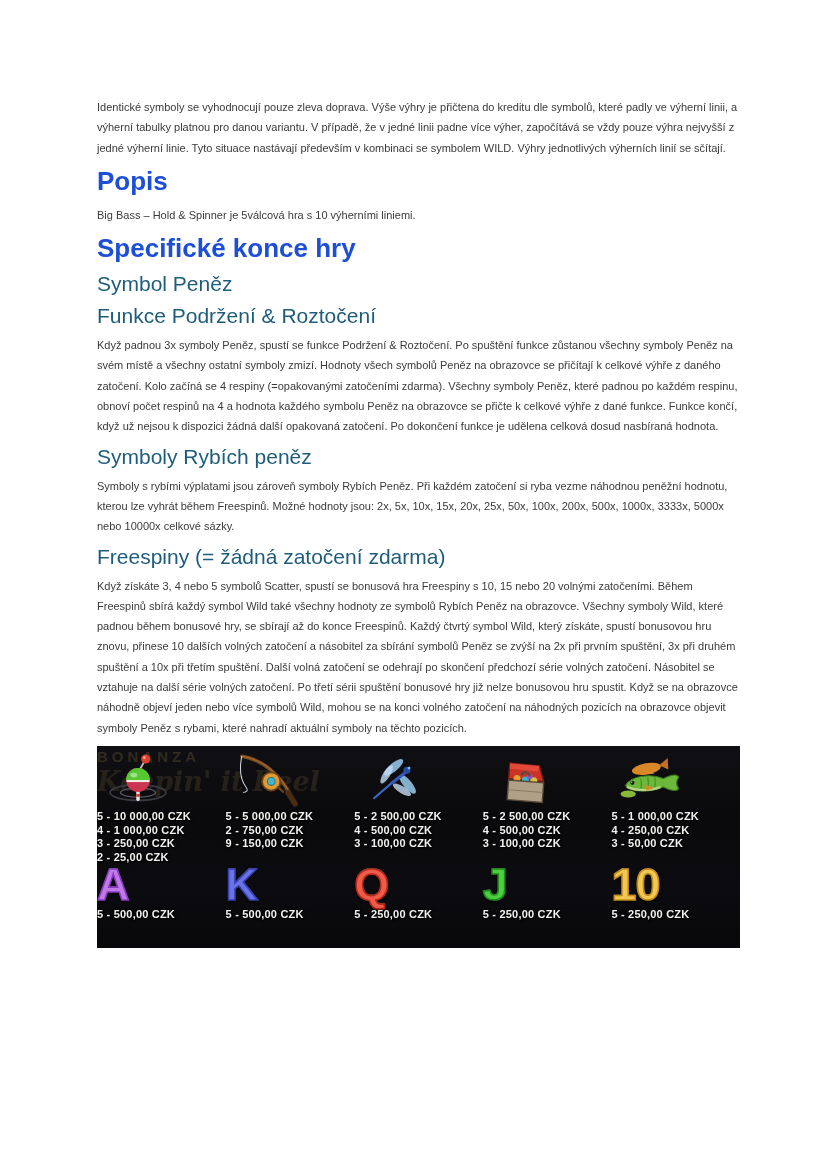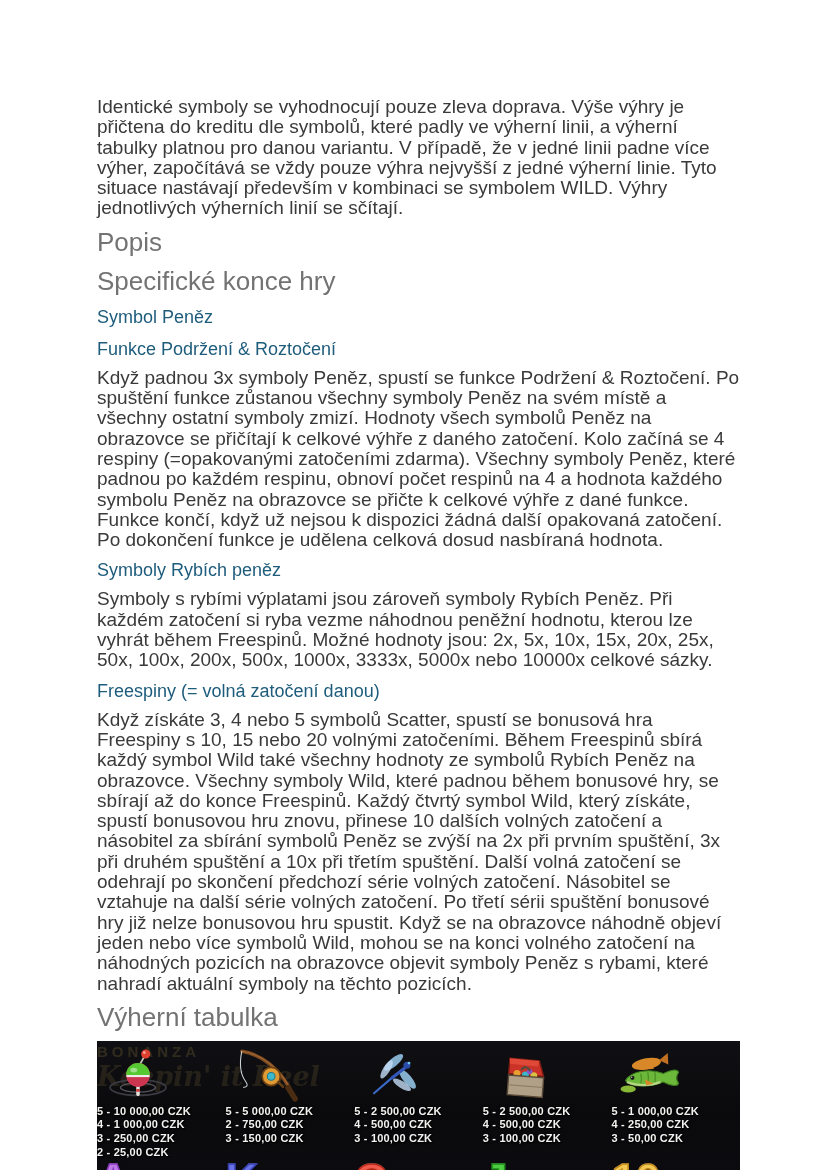--- a/index.html
+++ b/index.html
@@ -7,34 +7,34 @@
     width: 828px; height: 1170px;
     background: #ffffff;
     overflow: hidden;
     font-family: "Liberation Sans", sans-serif;
   }
   .page {
     width: 644px;
     margin: 97px 0 0 97px;
   }
   p.body-text {
-    font-size: 19px;
+    font-size: 11px;
     line-height: 20.3px;
     color: #3a3a3a;
     margin: 0 0 8px 0;
   }
   h2.sec-heading {
     font-size: 26px;
     line-height: 30px;
-    font-weight: 400;
-    color: #737373;
+    font-weight: 700;
+    color: #1d4ed8;
     margin: 6px 0 9px 0;
   }
   h3.sub-heading {
-    font-size: 18px;
+    font-size: 21px;
     line-height: 24px;
     font-weight: 400;
     color: #1e5c7c;
     margin: 8px 0 7px 0;
   }
   
   .paytable {
     position: relative;
     width: 643px;
     height: 202px;
@@ -156,35 +156,35 @@
       <circle cx="22" cy="44" r="3" fill="#1a1a1a"></circle>
       <circle cx="21" cy="43" r="1" fill="#ffffff"></circle>
     </symbol>
   </defs>
 </svg>
 
 <div class="page">
   <p class="body-text">Identické symboly se vyhodnocují pouze zleva doprava. Výše výhry je přičtena do kreditu dle symbolů, které padly ve výherní linii, a výherní tabulky platnou pro danou variantu. V případě, že v jedné linii padne více výher, započítává se vždy pouze výhra nejvyšší z jedné výherní linie. Tyto situace nastávají především v kombinaci se symbolem WILD. Výhry jednotlivých výherních linií se sčítají.</p>
 
   <h2 class="sec-heading">Popis</h2>
+  <p class="body-text">Big Bass – Hold &amp; Spinner je 5válcová hra s 10 výherními liniemi.</p>
 
   <h2 class="sec-heading">Specifické konce hry</h2>
 
   <h3 class="sub-heading">Symbol Peněz</h3>
 
   <h3 class="sub-heading">Funkce Podržení &amp; Roztočení</h3>
   <p class="body-text">Když padnou 3x symboly Peněz, spustí se funkce Podržení &amp; Roztočení. Po spuštění funkce zůstanou všechny symboly Peněz na svém místě a všechny ostatní symboly zmizí. Hodnoty všech symbolů Peněz na obrazovce se přičítají k celkové výhře z daného zatočení. Kolo začíná se 4 respiny (=opakovanými zatočeními zdarma). Všechny symboly Peněz, které padnou po každém respinu, obnoví počet respinů na 4 a hodnota každého symbolu Peněz na obrazovce se přičte k celkové výhře z dané funkce. Funkce končí, když už nejsou k dispozici žádná další opakovaná zatočení. Po dokončení funkce je udělena celková dosud nasbíraná hodnota.</p>
 
   <h3 class="sub-heading">Symboly Rybích peněz</h3>
   <p class="body-text">Symboly s rybími výplatami jsou zároveň symboly Rybích Peněz. Při každém zatočení si ryba vezme náhodnou peněžní hodnotu, kterou lze vyhrát během Freespinů. Možné hodnoty jsou: 2x, 5x, 10x, 15x, 20x, 25x, 50x, 100x, 200x, 500x, 1000x, 3333x, 5000x nebo 10000x celkové sázky.</p>
 
-  <h3 class="sub-heading">Freespiny (= volná zatočení danou)</h3>
+  <h3 class="sub-heading">Freespiny (= žádná zatočení zdarma)</h3>
   <p class="body-text">Když získáte 3, 4 nebo 5 symbolů Scatter, spustí se bonusová hra Freespiny s 10, 15 nebo 20 volnými zatočeními. Během Freespinů sbírá každý symbol Wild také všechny hodnoty ze symbolů Rybích Peněz na obrazovce. Všechny symboly Wild, které padnou během bonusové hry, se sbírají až do konce Freespinů. Každý čtvrtý symbol Wild, který získáte, spustí bonusovou hru znovu, přinese 10 dalších volných zatočení a násobitel za sbírání symbolů Peněz se zvýší na 2x při prvním spuštění, 3x při druhém spuštění a 10x při třetím spuštění. Další volná zatočení se odehrají po skončení předchozí série volných zatočení. Násobitel se vztahuje na další série volných zatočení. Po třetí sérii spuštění bonusové hry již nelze bonusovou hru spustit. Když se na obrazovce náhodně objeví jeden nebo více symbolů Wild, mohou se na konci volného zatočení na náhodných pozicích na obrazovce objevit symboly Peněz s rybami, které nahradí aktuální symboly na těchto pozicích.</p>
 
-  <h2 class="sec-heading">Výherní tabulka</h2>
 
   <div class="paytable">
     <div class="pt-logo">
       <div class="pt-logo-top">BONANZA</div>
       <div class="pt-logo-script">Keepin' it Reel</div>
     </div>
     <div class="pt-rows">
       <div class="pt-row pt-row-0">
           <div class="pt-col">
             <svg class="pt-icon" viewBox="0 0 100 80">
@@ -197,21 +197,21 @@
               <div class="pt-line">2 - 25,00 CZK</div>
             </div>
           </div>
           <div class="pt-col">
             <svg class="pt-icon" viewBox="0 0 100 80">
               <use href="#fishing-rod-icon"></use>
             </svg>
             <div class="pt-values">
               <div class="pt-line">5 - 5 000,00 CZK</div>
               <div class="pt-line">2 - 750,00 CZK</div>
-              <div class="pt-line">3 - 150,00 CZK</div>
+              <div class="pt-line">9 - 150,00 CZK</div>
             </div>
           </div>
           <div class="pt-col">
             <svg class="pt-icon" viewBox="0 0 100 80">
               <use href="#dragonfly-icon"></use>
             </svg>
             <div class="pt-values">
               <div class="pt-line">5 - 2 500,00 CZK</div>
               <div class="pt-line">4 - 500,00 CZK</div>
               <div class="pt-line">3 - 100,00 CZK</div>

